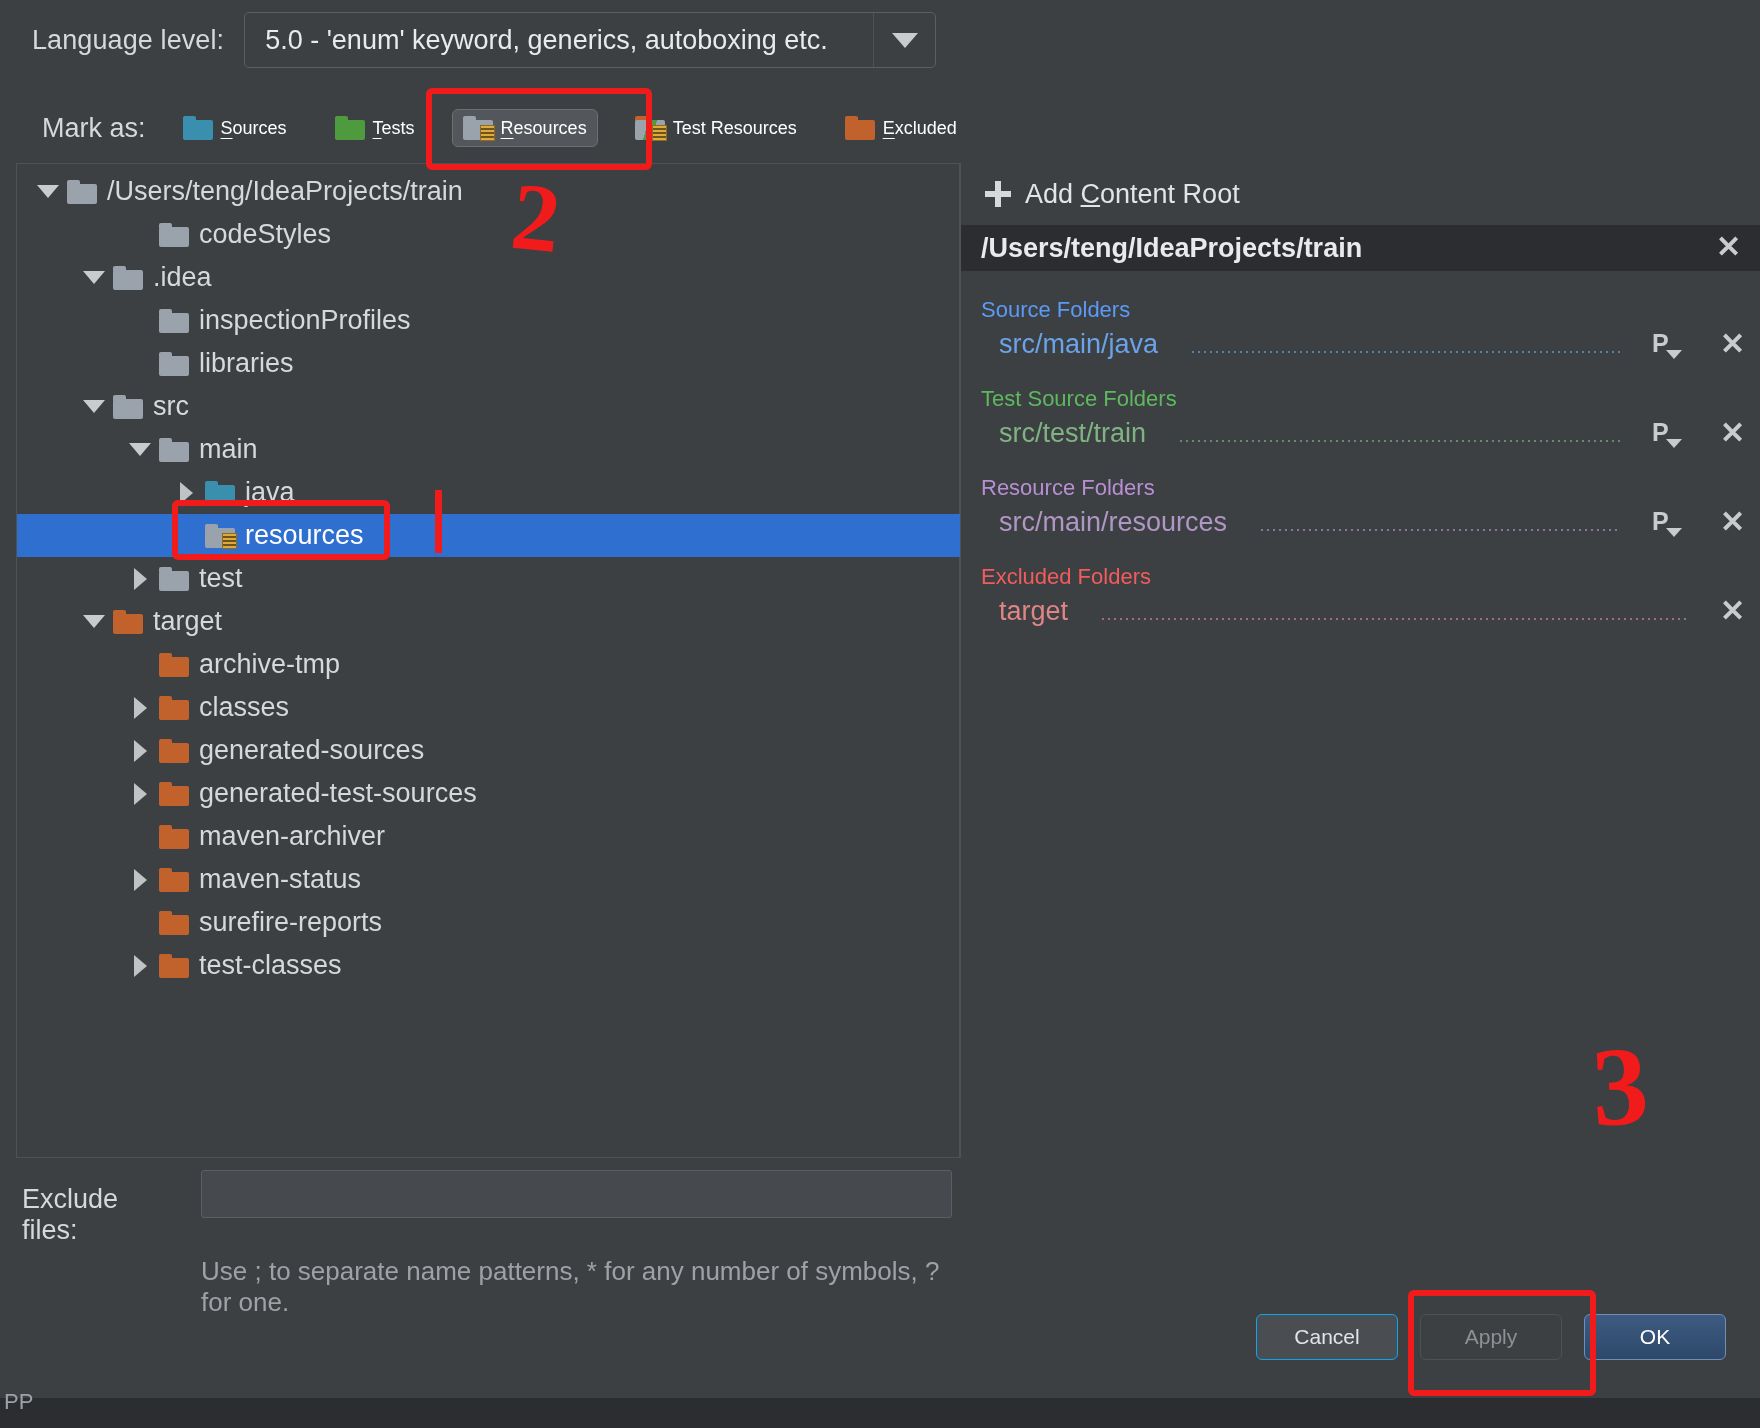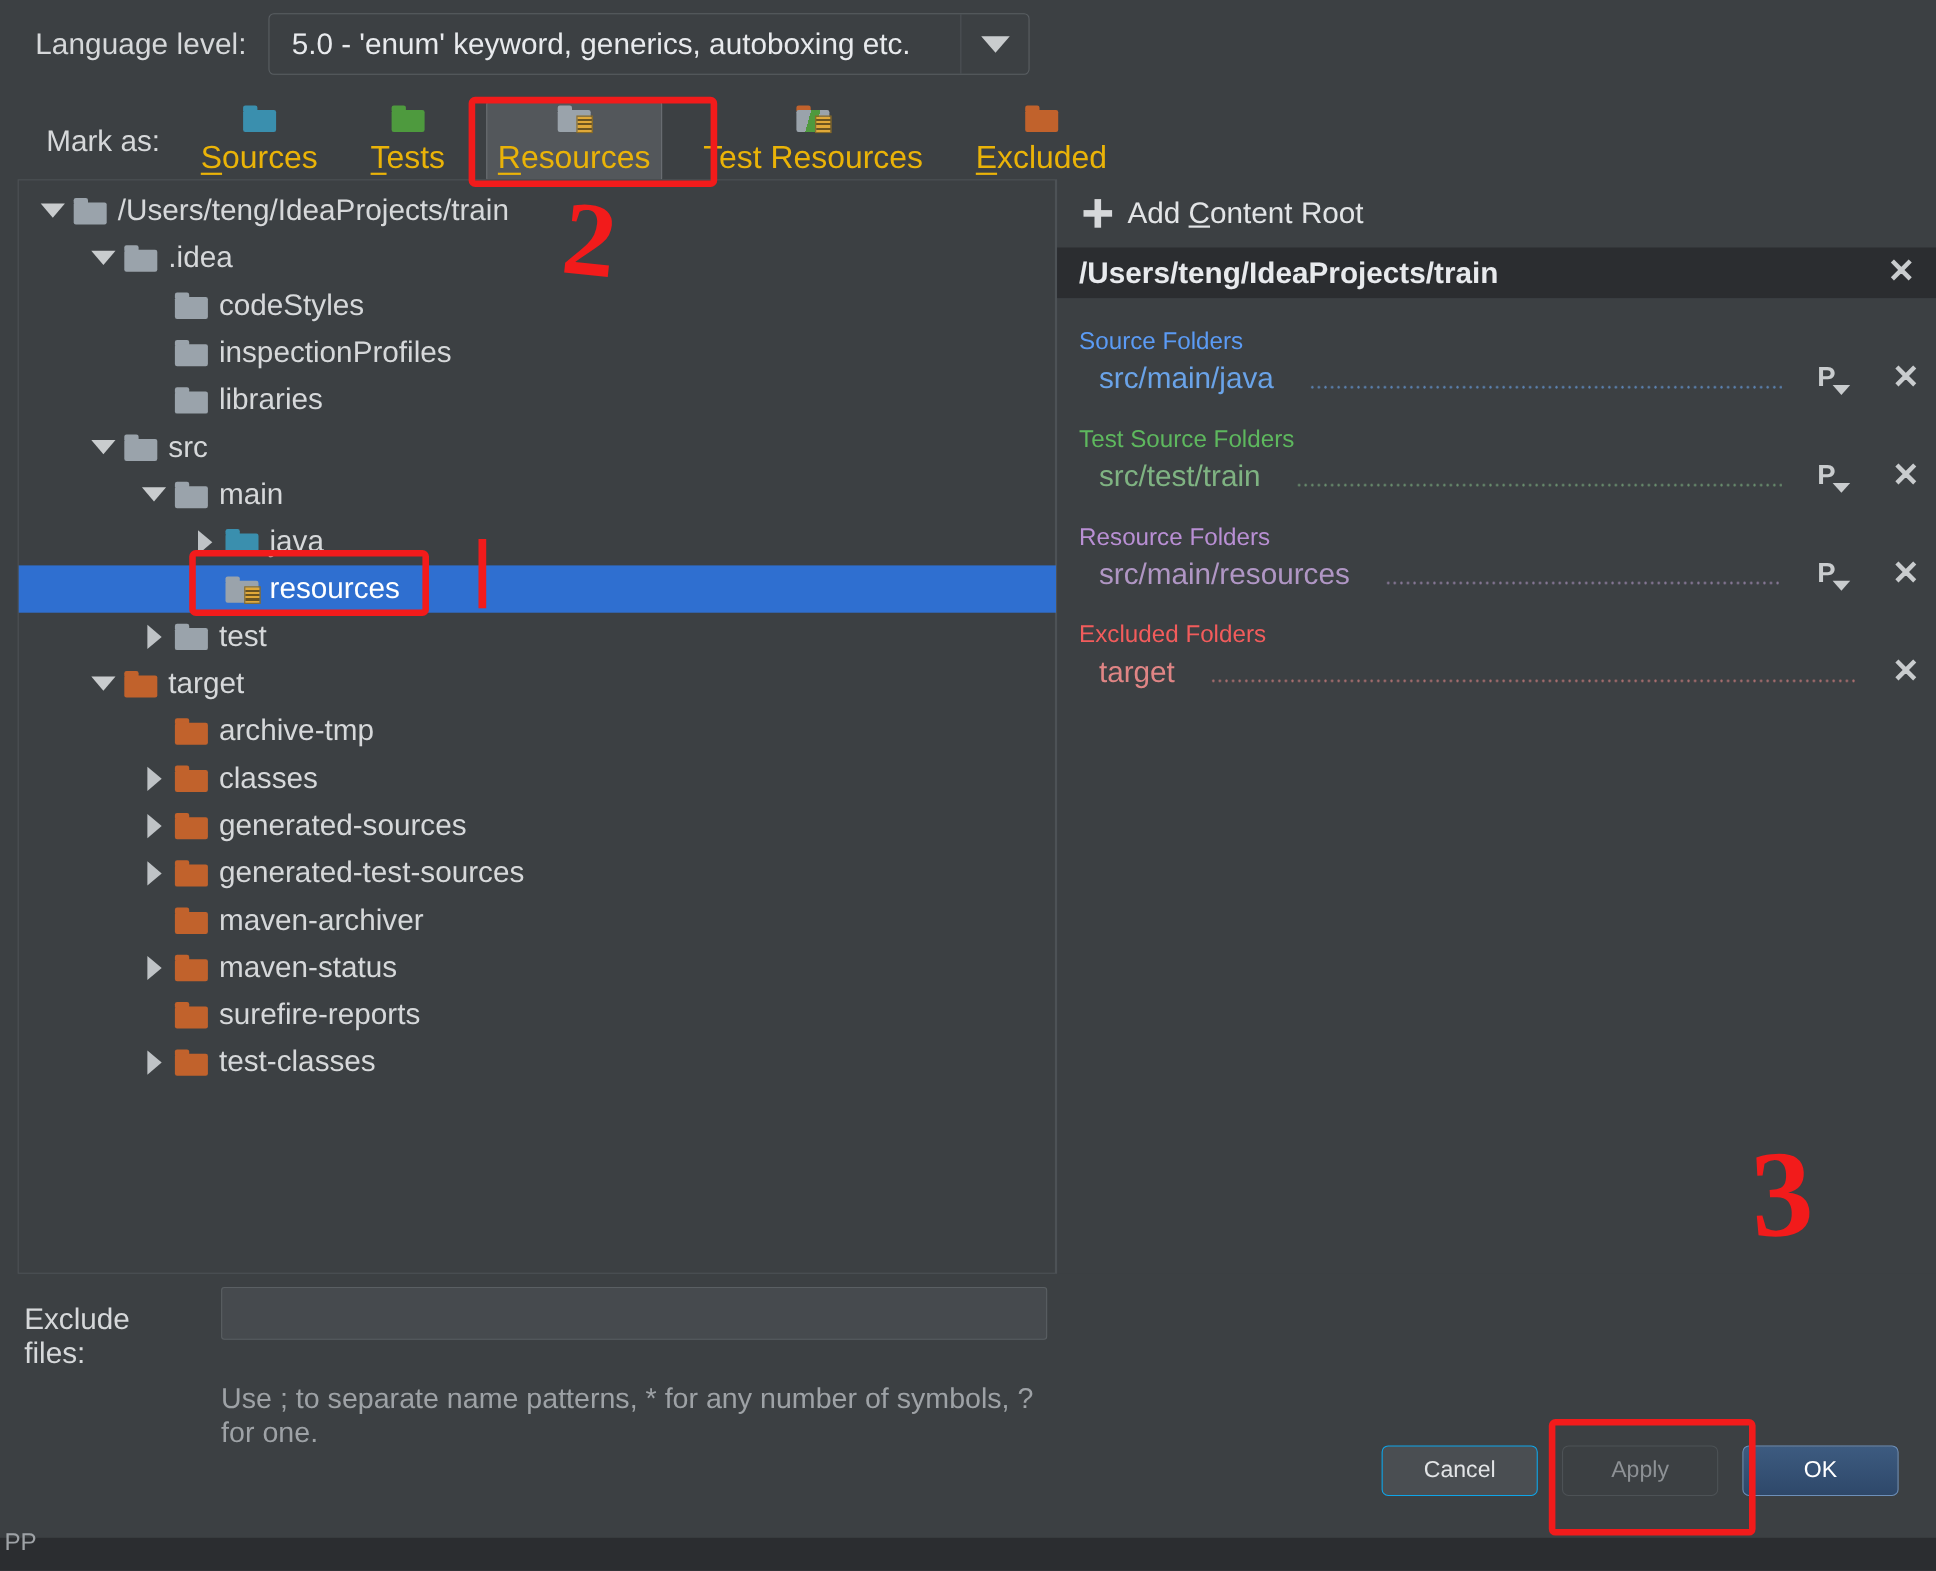--- a/index.html
+++ b/index.html
@@ -39,22 +39,22 @@
 
   
   .mark-row{
     position:absolute;left:0;top:97px;height:62px;width:100%;
     display:flex;align-items:center;
   }
   .mark-label{margin-left:42px;font-size:27px;color:#d6d8da;}
   .mark-btn{
     display:flex;align-items:center;gap:8px;
     margin-left:26px;padding:6px 10px;border-radius:6px;
-    font-size:29px;color:#eab308;white-space:nowrap;
-    border:1px solid transparent;box-sizing:border-box;flex-direction:column;
+    font-size:18px;color:#ffffff;white-space:nowrap;
+    border:1px solid transparent;box-sizing:border-box;
   }
   .mark-btn.selected{background:#53575b;border:1px solid #6c7074;}
   .mark-btn .lbl u{text-underline-offset:4px;}
 
   
   .fld{position:relative;width:30px;height:24px;flex:0 0 auto;}
   .fld .tab{position:absolute;left:0;top:0;width:13px;height:5px;border-radius:2px 2px 0 0;}
   .fld .body{position:absolute;left:0;top:4px;width:30px;height:20px;border-radius:2px;}
   .fld.blue .tab,.fld.blue .body{background:#3a8fae;}
   .fld.green .tab,.fld.green .body{background:#4e9a3e;}
@@ -216,38 +216,38 @@
           <span class="twisty down">
             <i></i>
           </span>
           <span class="fld grey">
             <span class="tab"></span>
             <span class="body"></span>
           </span>
           <span class="nm">/Users/teng/IdeaProjects/train</span>
         </div>
         <div class="row">
+          <span style="width: 110px; flex: 0 0 auto;"></span>
+          <span class="twisty "></span>
+          <span class="fld grey">
+            <span class="tab"></span>
+            <span class="body"></span>
+          </span>
+          <span class="nm">codeStyles</span>
+        </div>
+        <div class="row">
           <span style="width: 64px; flex: 0 0 auto;"></span>
           <span class="twisty down">
             <i></i>
           </span>
           <span class="fld grey">
             <span class="tab"></span>
             <span class="body"></span>
           </span>
           <span class="nm">.idea</span>
-        </div>
-        <div class="row">
-          <span style="width: 110px; flex: 0 0 auto;"></span>
-          <span class="twisty "></span>
-          <span class="fld grey">
-            <span class="tab"></span>
-            <span class="body"></span>
-          </span>
-          <span class="nm">codeStyles</span>
         </div>
         <div class="row">
           <span style="width: 110px; flex: 0 0 auto;"></span>
           <span class="twisty "></span>
           <span class="fld grey">
             <span class="tab"></span>
             <span class="body"></span>
           </span>
           <span class="nm">inspectionProfiles</span>
         </div>

